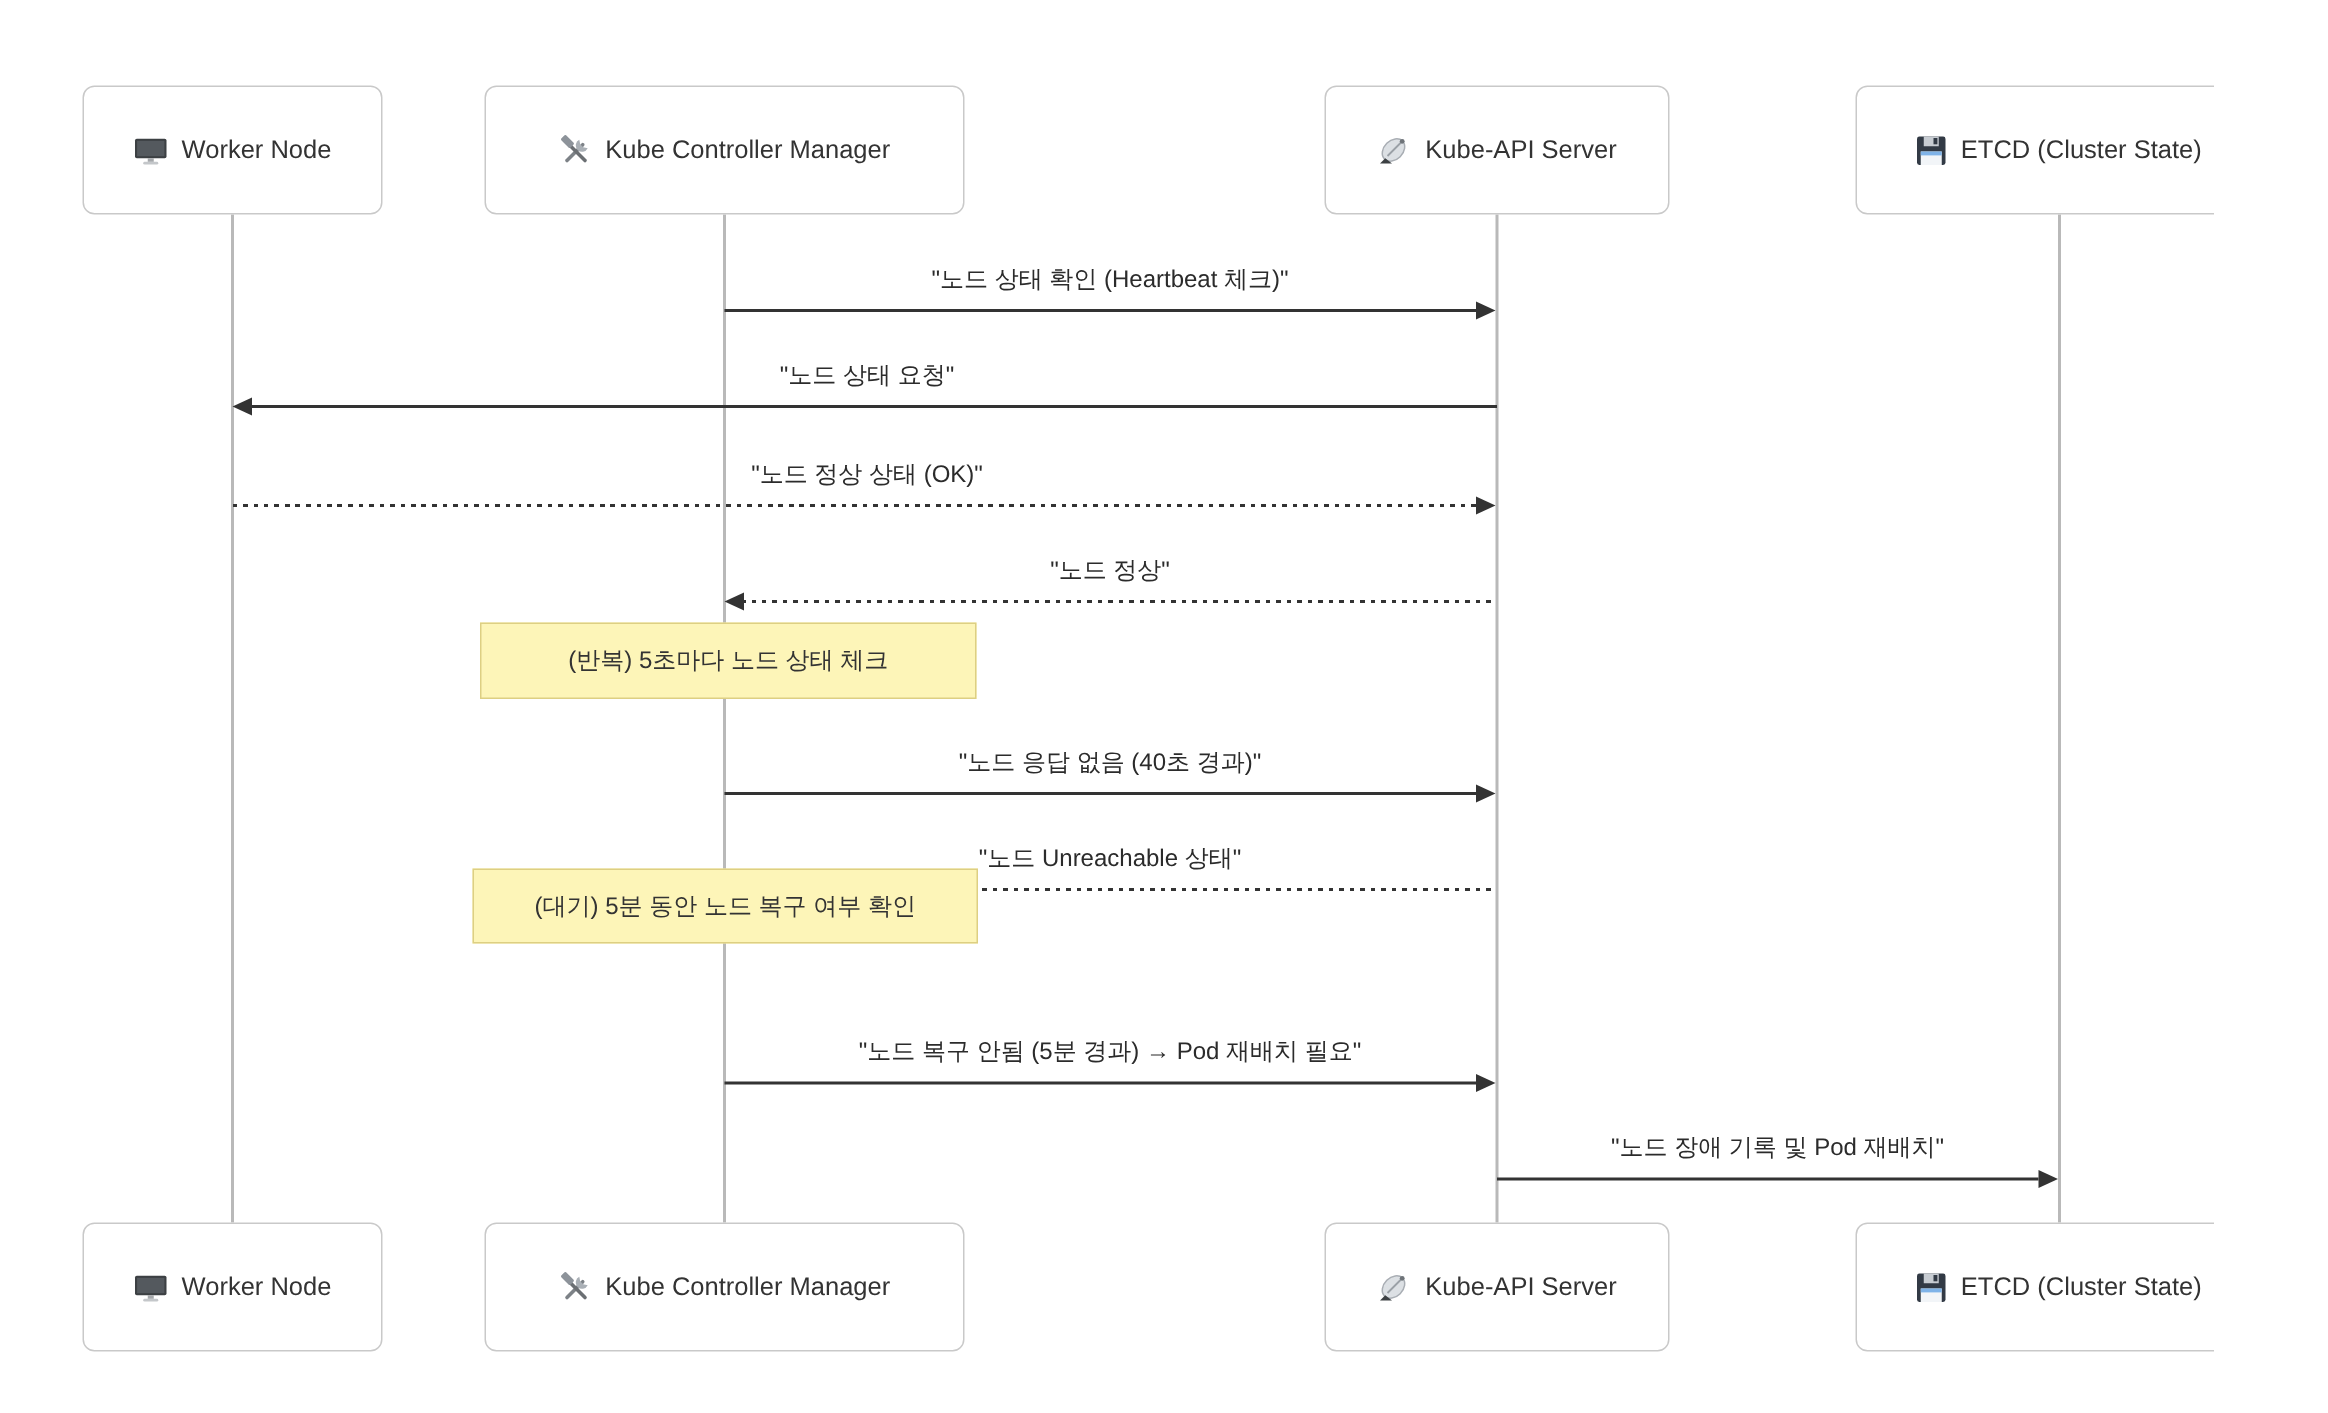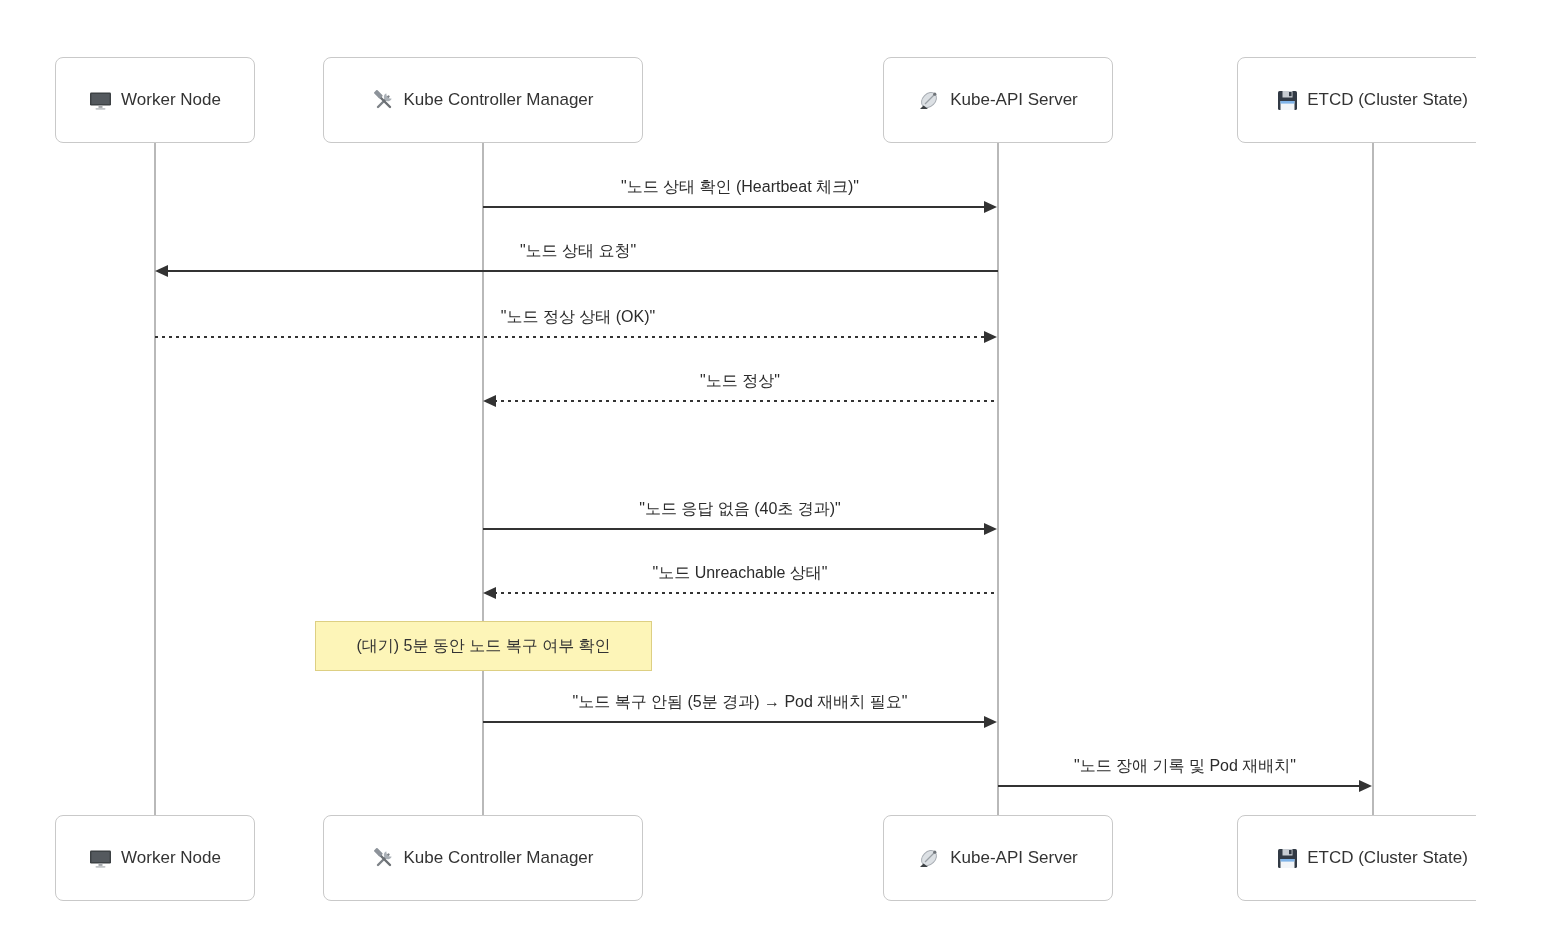--- a/index.html
+++ b/index.html
@@ -104,30 +104,31 @@
   <div class="arrow-head left" style="left:155px;top:265px;"></div>
 
   <div class="msg-label" style="left:578px;top:306px;">"노드 정상 상태 (OK)"</div>
   <div class="arrow-line dashed" style="left:155px;top:336px;width:832px;"></div>
   <div class="arrow-head right" style="left:984px;top:331px;"></div>
 
   <div class="msg-label" style="left:740px;top:370px;">"노드 정상"</div>
   <div class="arrow-line dashed" style="left:494px;top:400px;width:504px;"></div>
   <div class="arrow-head left" style="left:483px;top:395px;"></div>
 
+  <div class="note" style="left:320px;top:415px;width:331px;height:51px;">(반복) 5초마다 노드 상태 체크</div>
 
   <div class="msg-label" style="left:740px;top:498px;">"노드 응답 없음 (40초 경과)"</div>
   <div class="arrow-line" style="left:483px;top:528px;width:503px;"></div>
   <div class="arrow-head right" style="left:984px;top:523px;"></div>
 
   <div class="msg-label" style="left:740px;top:562px;">"노드 Unreachable 상태"</div>
   <div class="arrow-line dashed" style="left:494px;top:592px;width:504px;"></div>
   <div class="arrow-head left" style="left:483px;top:587px;"></div>
 
-  <div class="note" style="left:315px;top:621px;width:337px;height:50px;">(대기) 5분 동안 노드 복구 여부 확인</div>
+  <div class="note" style="left:315px;top:579px;width:337px;height:50px;">(대기) 5분 동안 노드 복구 여부 확인</div>
 
   <div class="msg-label" style="left:740px;top:691px;">"노드 복구 안됨 (5분 경과) → Pod 재배치 필요"</div>
   <div class="arrow-line" style="left:483px;top:721px;width:503px;"></div>
   <div class="arrow-head right" style="left:984px;top:716px;"></div>
 
   <div class="msg-label" style="left:1185px;top:755px;">"노드 장애 기록 및 Pod 재배치"</div>
   <div class="arrow-line" style="left:998px;top:785px;width:361px;"></div>
   <div class="arrow-head right" style="left:1359px;top:780px;"></div>
 
   <div class="actor" style="left:55px;top:815px;width:200px;">

